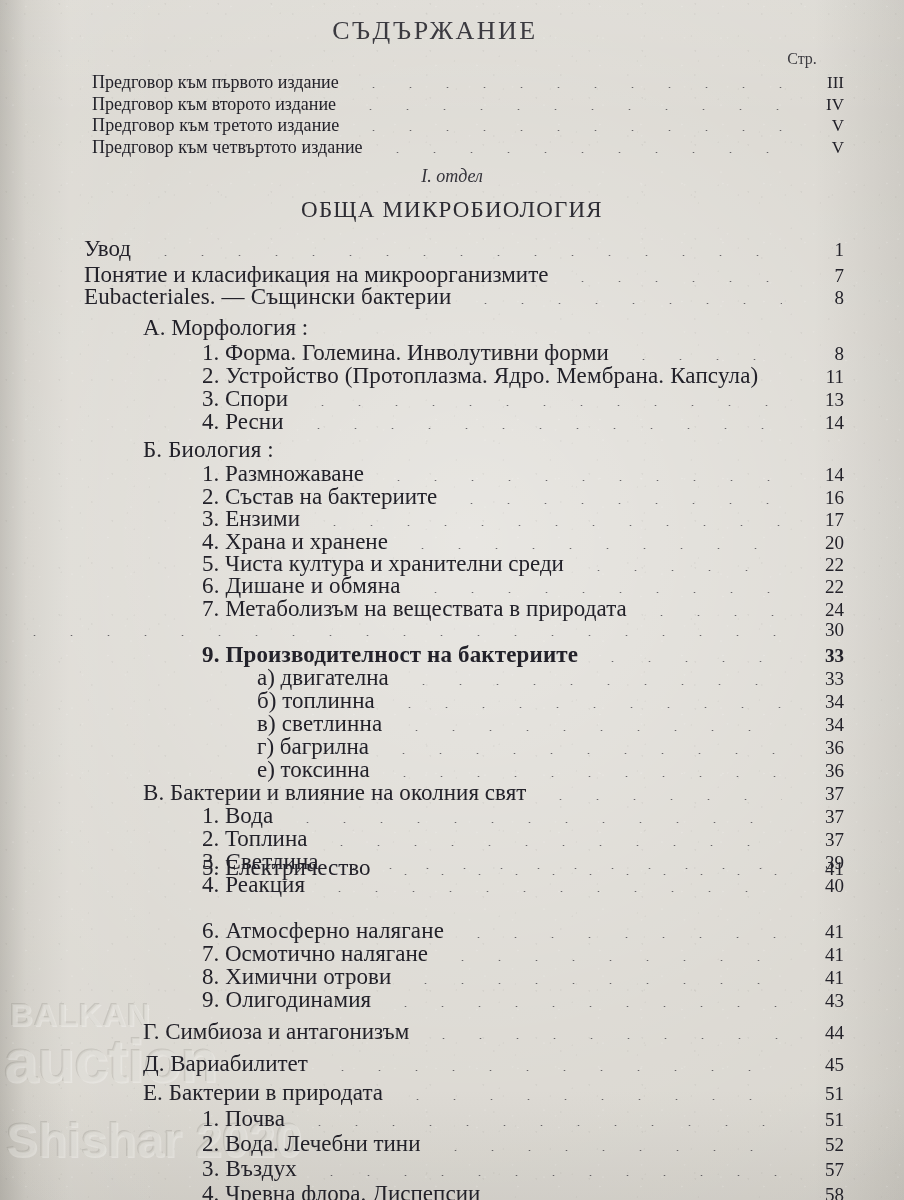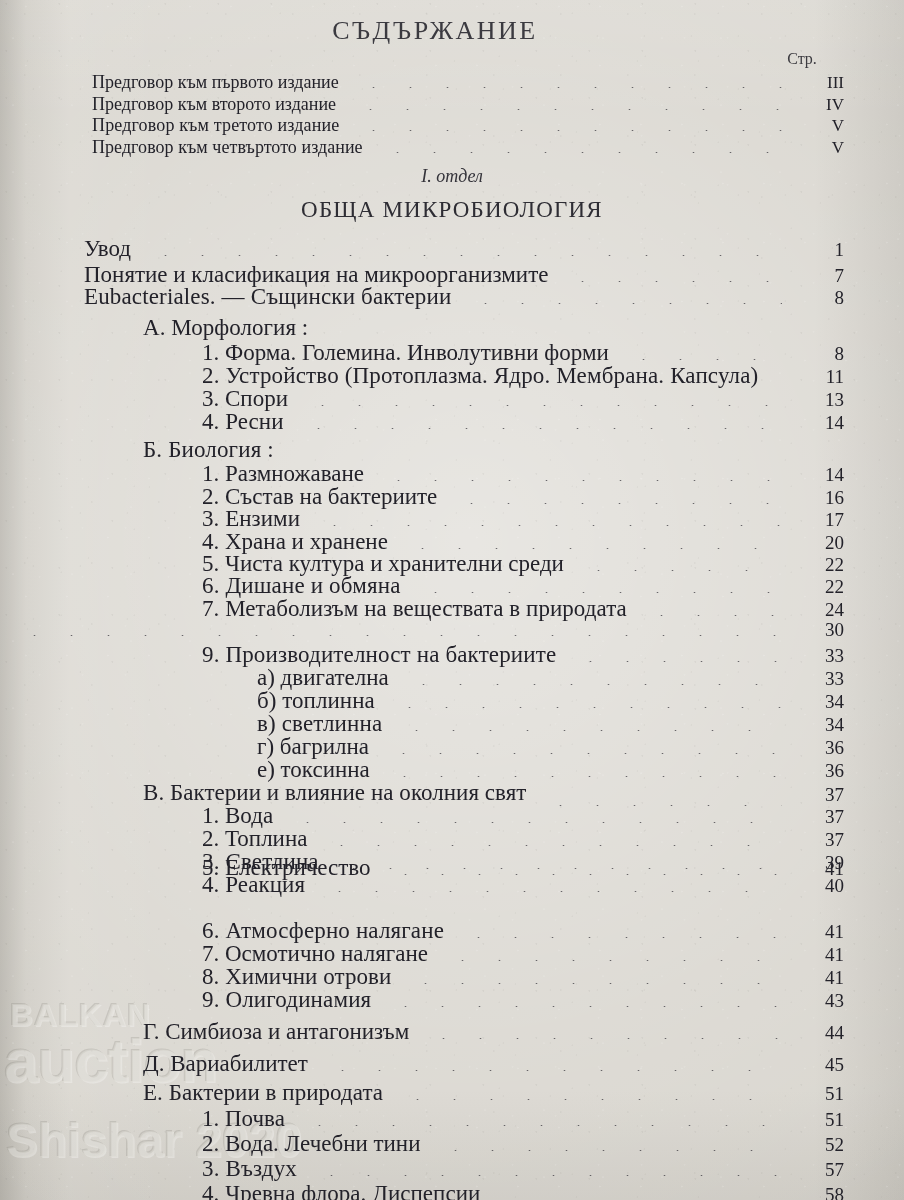--- a/index.html
+++ b/index.html
@@ -312,21 +312,21 @@
         </div>
         <div class="toc-row lv-2" style="top: 596px;">
           <span class="label">7. Метаболизъм на веществата в природата</span>
           <span class="leader"></span>
           <span class="pageno">24</span>
         </div>
         <div class="toc-row lv-2" style="top: 619px;">
           <span class="leader"></span>
           <span class="pageno">30</span>
         </div>
-        <div class="toc-row lv-2" style="top: 642px;">
+        <div class="toc-row lv-2" style="top: 642px; font-weight: bold;">
           <span class="label">9. Производителност на бактериите</span>
           <span class="leader"></span>
           <span class="pageno">33</span>
         </div>
         <div class="toc-row lv-3" style="top: 665px;">
           <span class="label">а) двигателна</span>
           <span class="leader"></span>
           <span class="pageno">33</span>
         </div>
         <div class="toc-row lv-3" style="top: 688px;">
@@ -342,21 +342,21 @@
         <div class="toc-row lv-3" style="top: 734px;">
           <span class="label">г) багрилна</span>
           <span class="leader"></span>
           <span class="pageno">36</span>
         </div>
         <div class="toc-row lv-3" style="top: 757px;">
           <span class="label">е) токсинна</span>
           <span class="leader"></span>
           <span class="pageno">36</span>
         </div>
-        <div class="toc-row lv-1" style="top: 780px; align-items: flex-end;">
+        <div class="toc-row lv-1" style="top: 780px;">
           <span class="label">В. Бактерии и влияние на околния свят</span>
           <span class="leader"></span>
           <span class="pageno">37</span>
         </div>
         <div class="toc-row lv-2" style="top: 803px;">
           <span class="label">1. Вода</span>
           <span class="leader"></span>
           <span class="pageno">37</span>
         </div>
         <div class="toc-row lv-2" style="top: 826px;">

